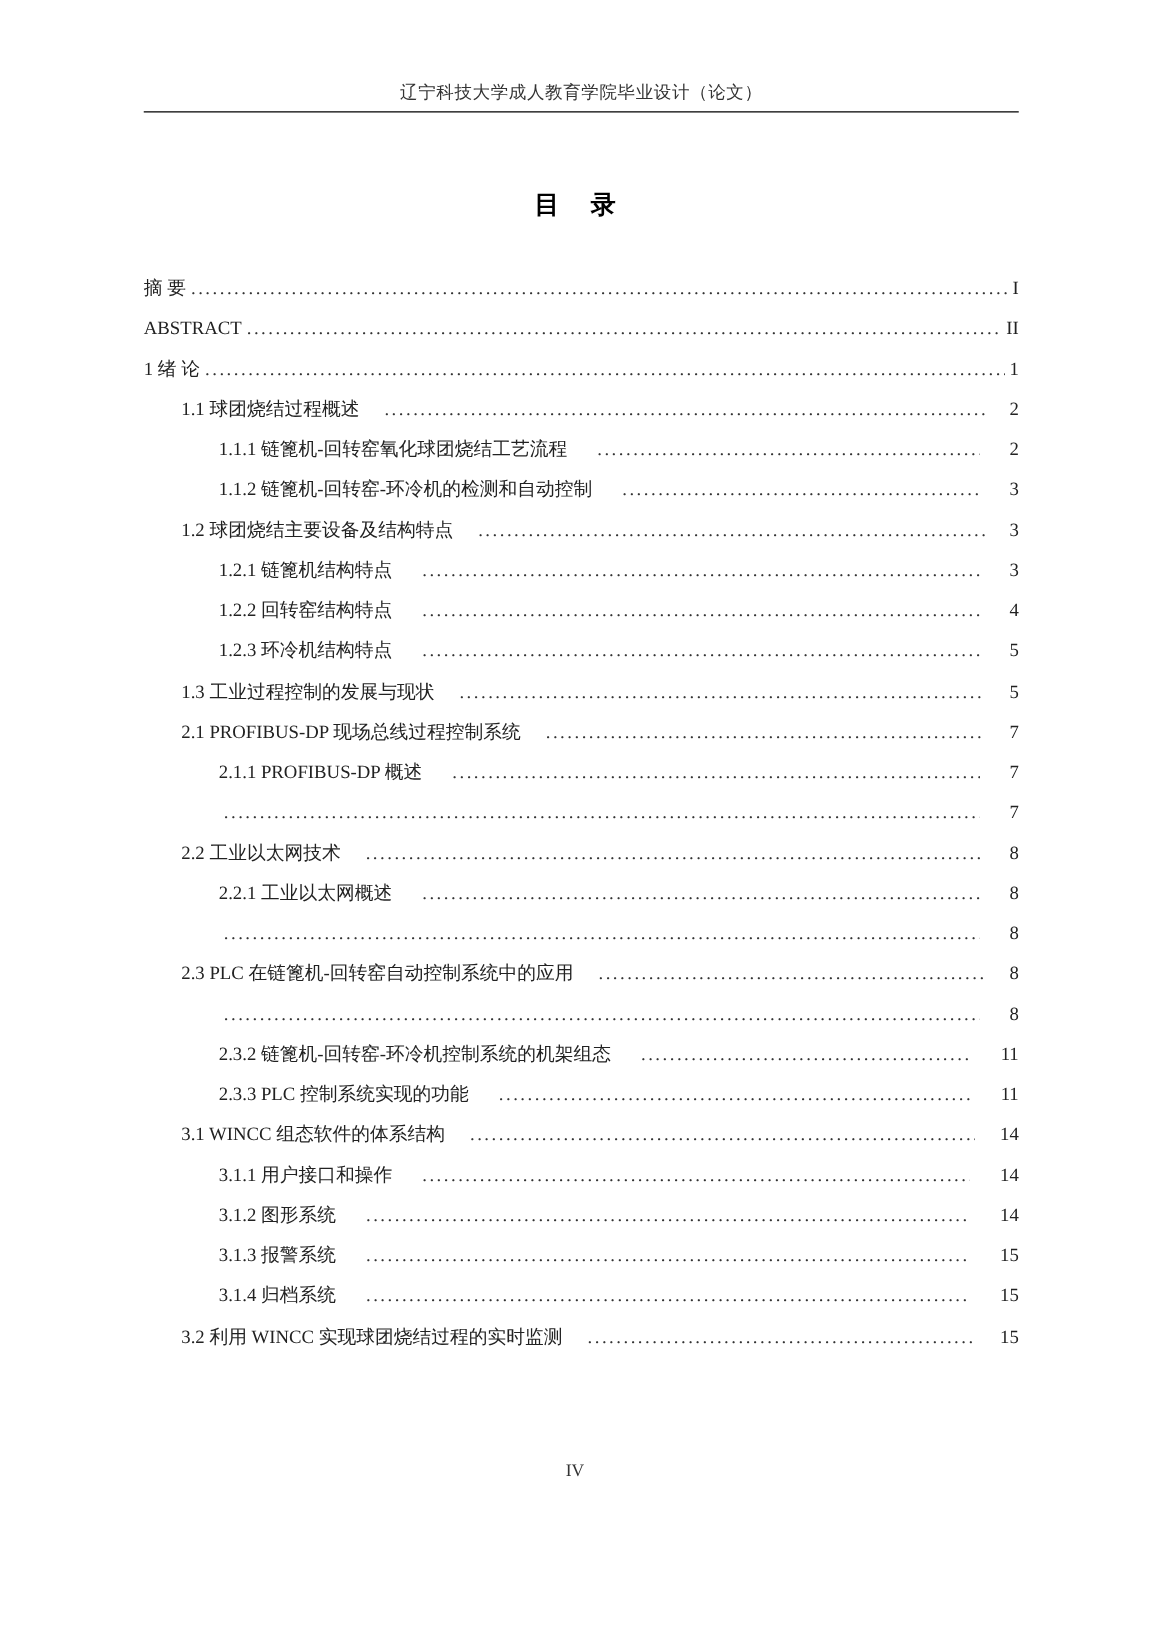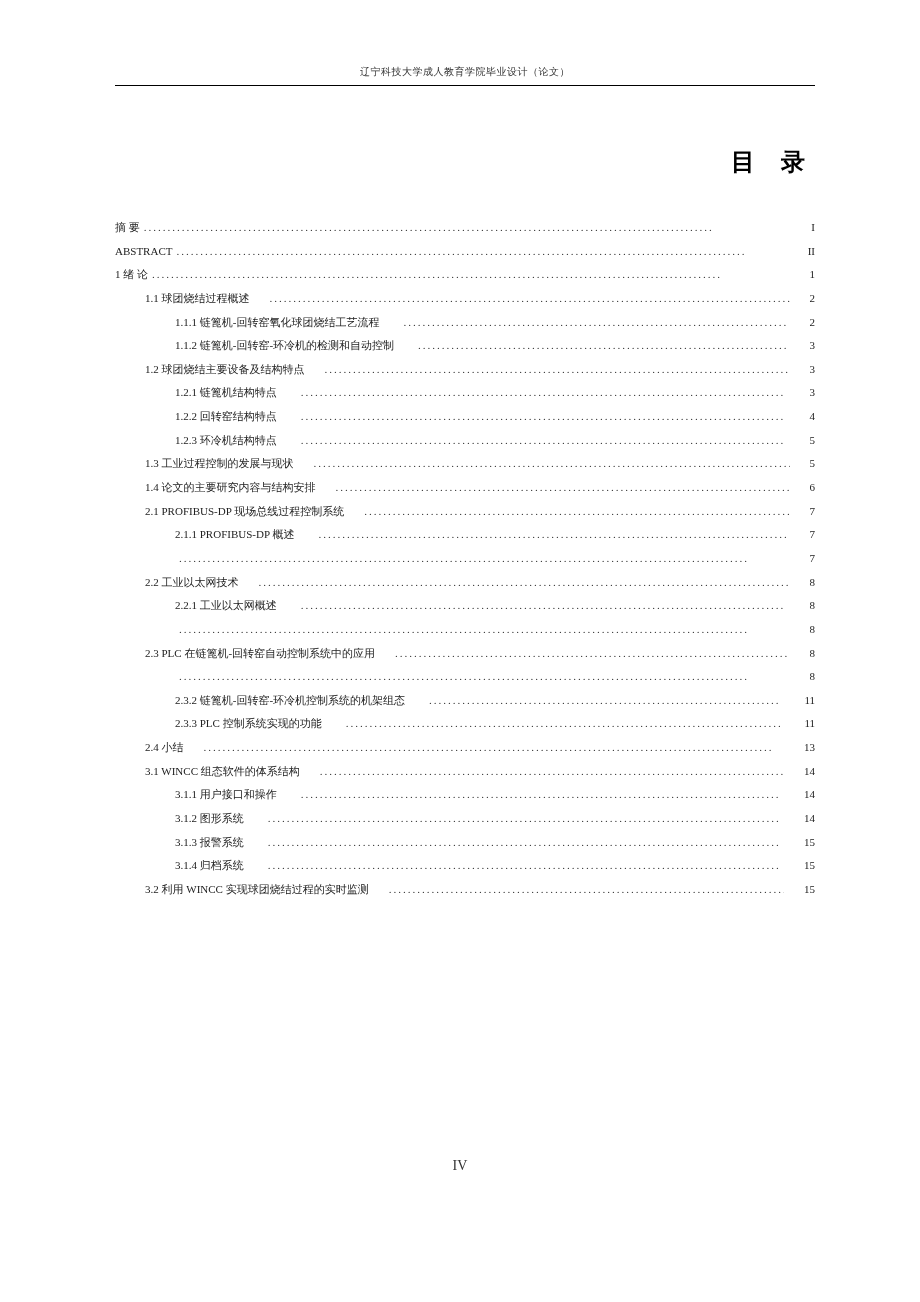--- a/index.html
+++ b/index.html
@@ -6,35 +6,35 @@
     body {
       background: #fff;
       font-family: "SimSun", "宋体", serif;
       width: 920px;
       height: 1302px;
       position: relative;
       padding: 65px 105px 0 115px;
     }
     .header {
       text-align: center;
-      font-size: 10px;
+      font-size: 14px;
       color: #333;
       padding-bottom: 6px;
       border-bottom: 1.5px solid #000;
       letter-spacing: 0.5px;
     }
     .title {
-      text-align: right;
-      font-size: 24px;
+      text-align: center;
+      font-size: 20px;
       font-weight: bold;
       margin: 60px 0 38px 0;
       letter-spacing: 10px;
     }
     .toc {
-      font-size: 11px;
+      font-size: 15px;
       line-height: 2.15;
       color: #222;
     }
     .toc-row {
       display: flex;
       align-items: center;
       white-space: nowrap;
     }
     .toc-row.l0 { padding-left: 0; }
     .toc-row.l1 { padding-left: 30px; gap: 16px; }
@@ -46,21 +46,21 @@
       letter-spacing: 2px;
       color: #333;
       margin: 0 4px;
     }
     .toc-dots::before {
       content: "........................................................................................................................";
     }
     .toc-page { flex: 0 0 auto; }
     .footer {
       position: absolute;
-      bottom: 128px;
+      bottom: 116px;
       left: 0; right: 0;
       text-align: center;
       font-size: 14px;
       color: #333;
     }
   </style>
 </head>
 <body>
 
 <div class="header">辽宁科技大学成人教育学院毕业设计（论文）</div>
@@ -115,25 +115,20 @@
       <span class="toc-text">1.2.3 环冷机结构特点</span>
       <span class="toc-dots"></span>
       <span class="toc-page">5</span>
     </div>
     <div class="toc-row l1">
       <span class="toc-text">1.3 工业过程控制的发展与现状</span>
       <span class="toc-dots"></span>
       <span class="toc-page">5</span>
     </div>
     <div class="toc-row l1">
-      <span class="toc-text">1.4 论文的主要研究内容与结构安排</span>
-      <span class="toc-dots"></span>
-      <span class="toc-page">6</span>
-    </div>
-    <div class="toc-row l1">
       <span class="toc-text">2.1 PROFIBUS-DP 现场总线过程控制系统</span>
       <span class="toc-dots"></span>
       <span class="toc-page">7</span>
     </div>
     <div class="toc-row l2">
       <span class="toc-text">2.1.1 PROFIBUS-DP 概述</span>
       <span class="toc-dots"></span>
       <span class="toc-page">7</span>
     </div>
     <div class="toc-row l2">
@@ -165,25 +160,20 @@
     </div>
     <div class="toc-row l2">
       <span class="toc-text">2.3.2 链篦机-回转窑-环冷机控制系统的机架组态</span>
       <span class="toc-dots"></span>
       <span class="toc-page">11</span>
     </div>
     <div class="toc-row l2">
       <span class="toc-text">2.3.3 PLC 控制系统实现的功能</span>
       <span class="toc-dots"></span>
       <span class="toc-page">11</span>
-    </div>
-    <div class="toc-row l1">
-      <span class="toc-text">2.4 小结</span>
-      <span class="toc-dots"></span>
-      <span class="toc-page">13</span>
     </div>
     <div class="toc-row l1">
       <span class="toc-text">3.1 WINCC 组态软件的体系结构</span>
       <span class="toc-dots"></span>
       <span class="toc-page">14</span>
     </div>
     <div class="toc-row l2">
       <span class="toc-text">3.1.1 用户接口和操作</span>
       <span class="toc-dots"></span>
       <span class="toc-page">14</span>

